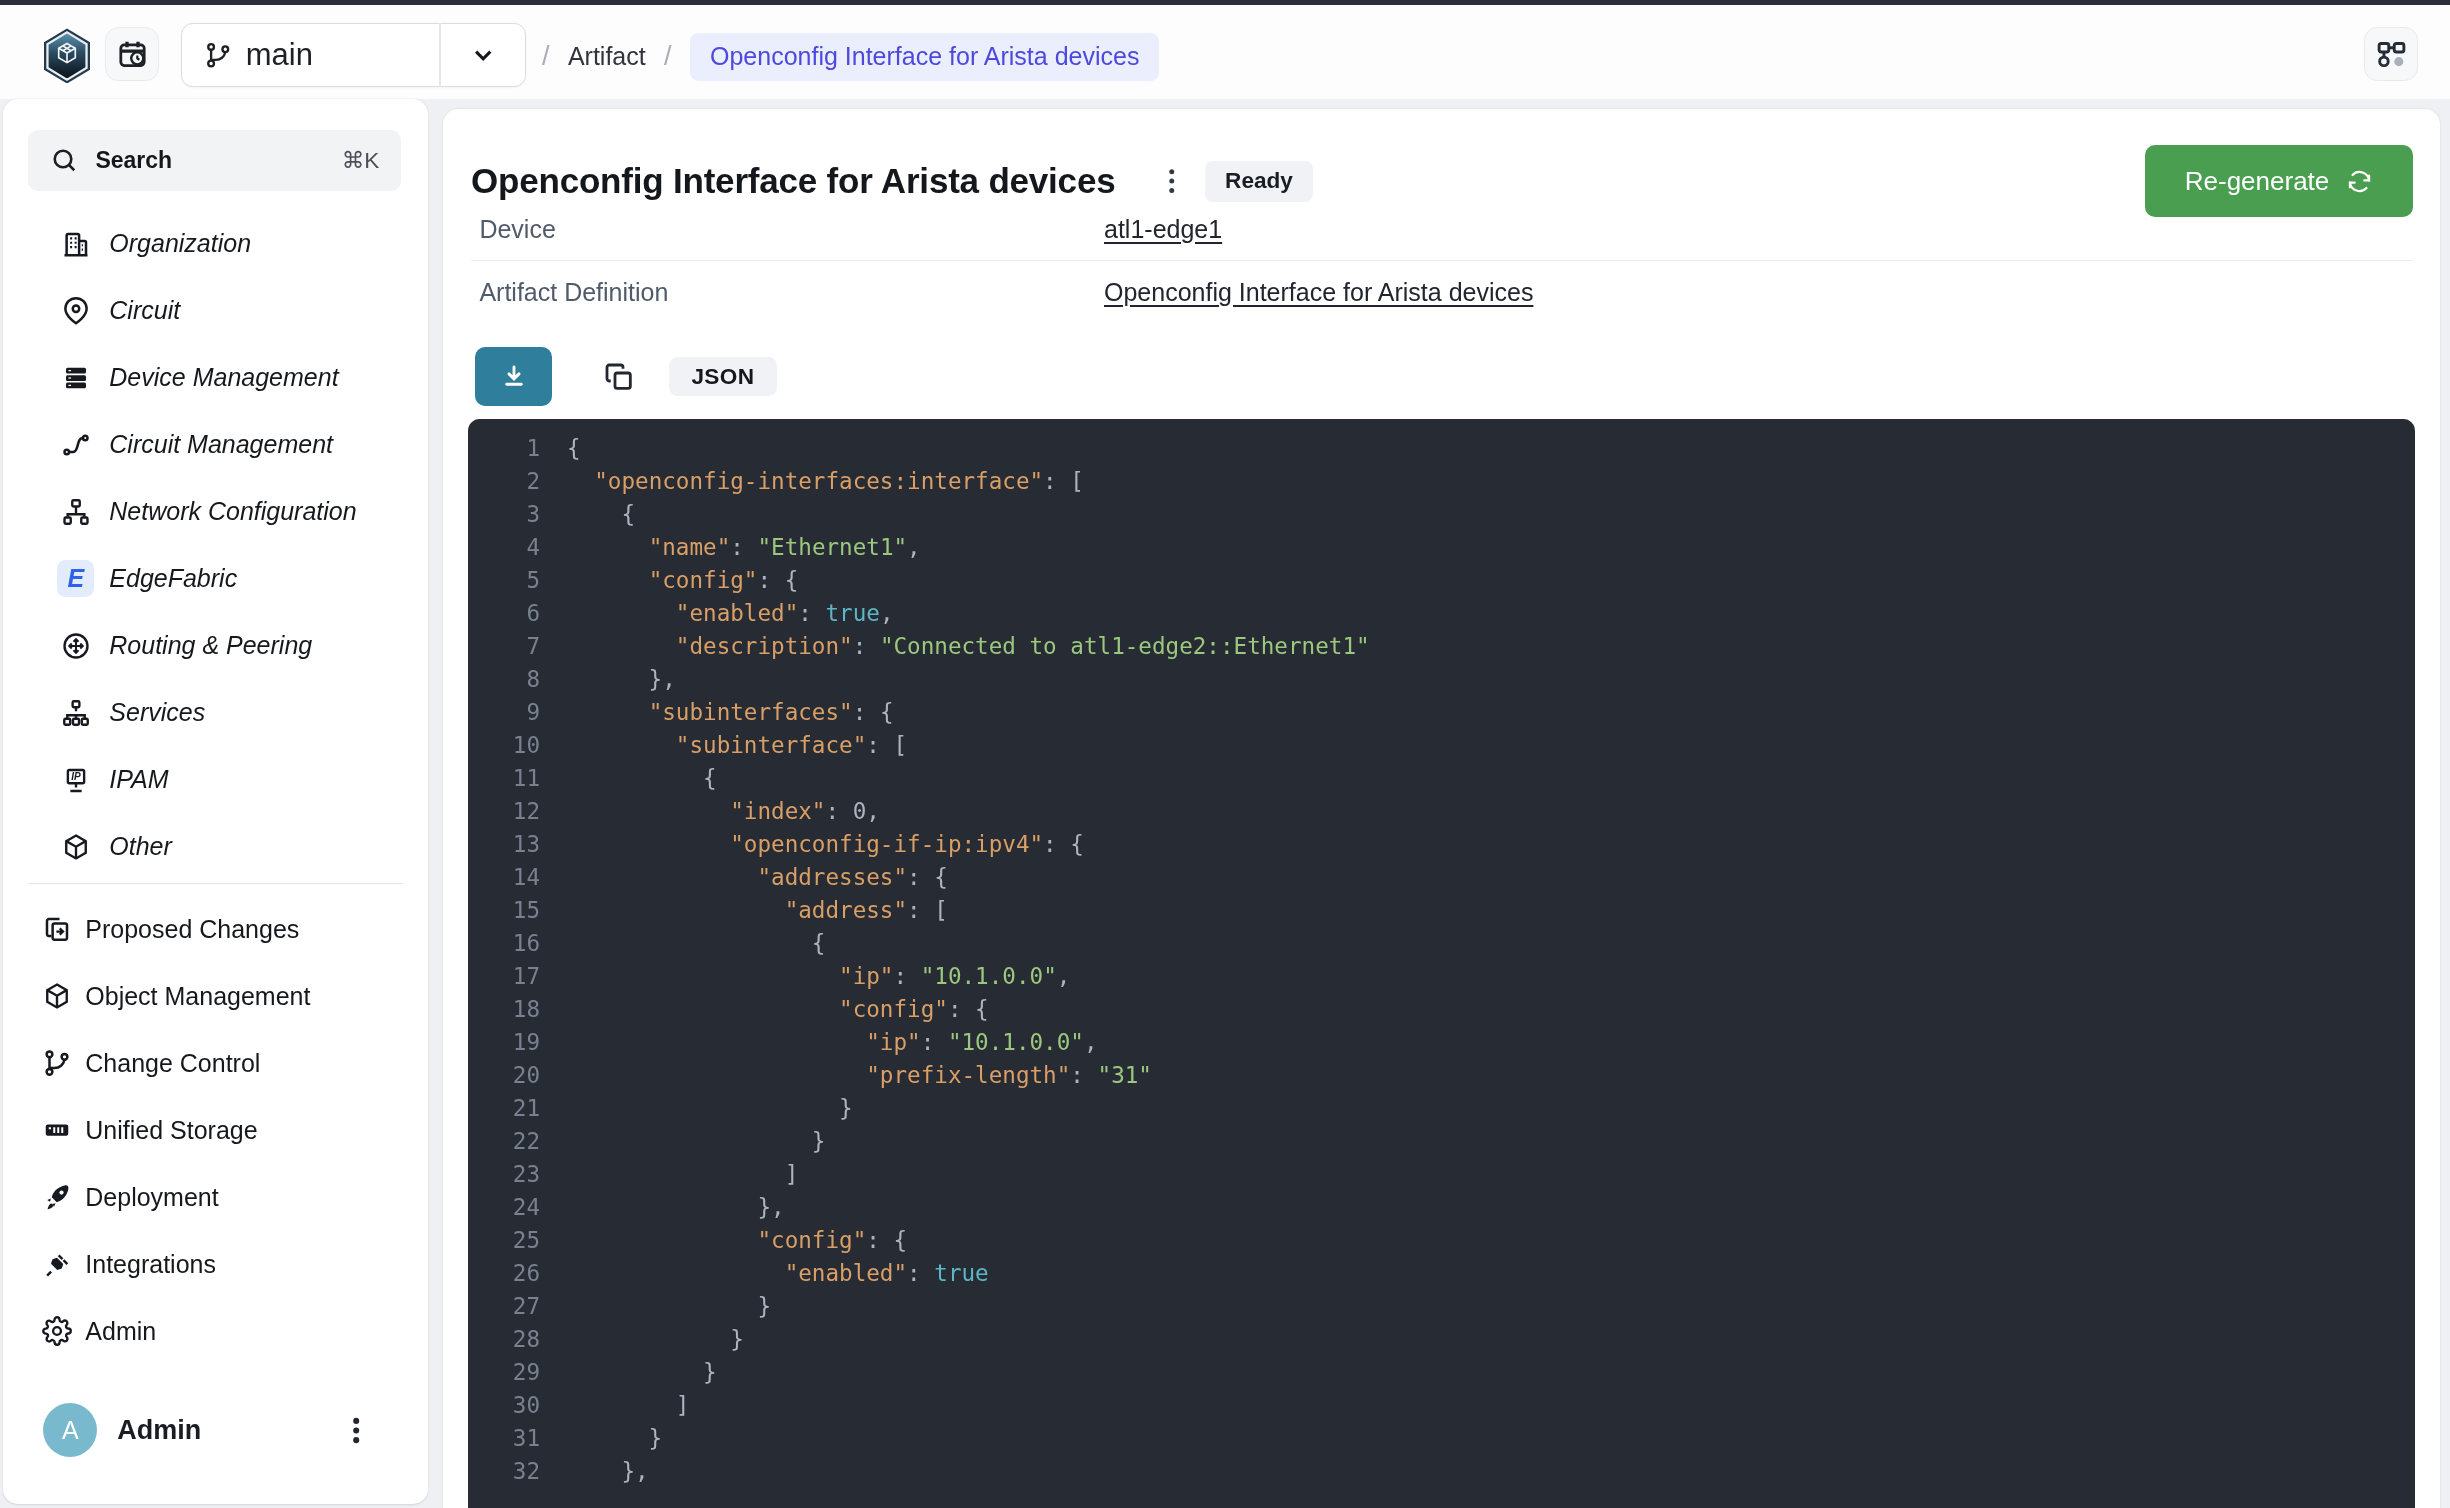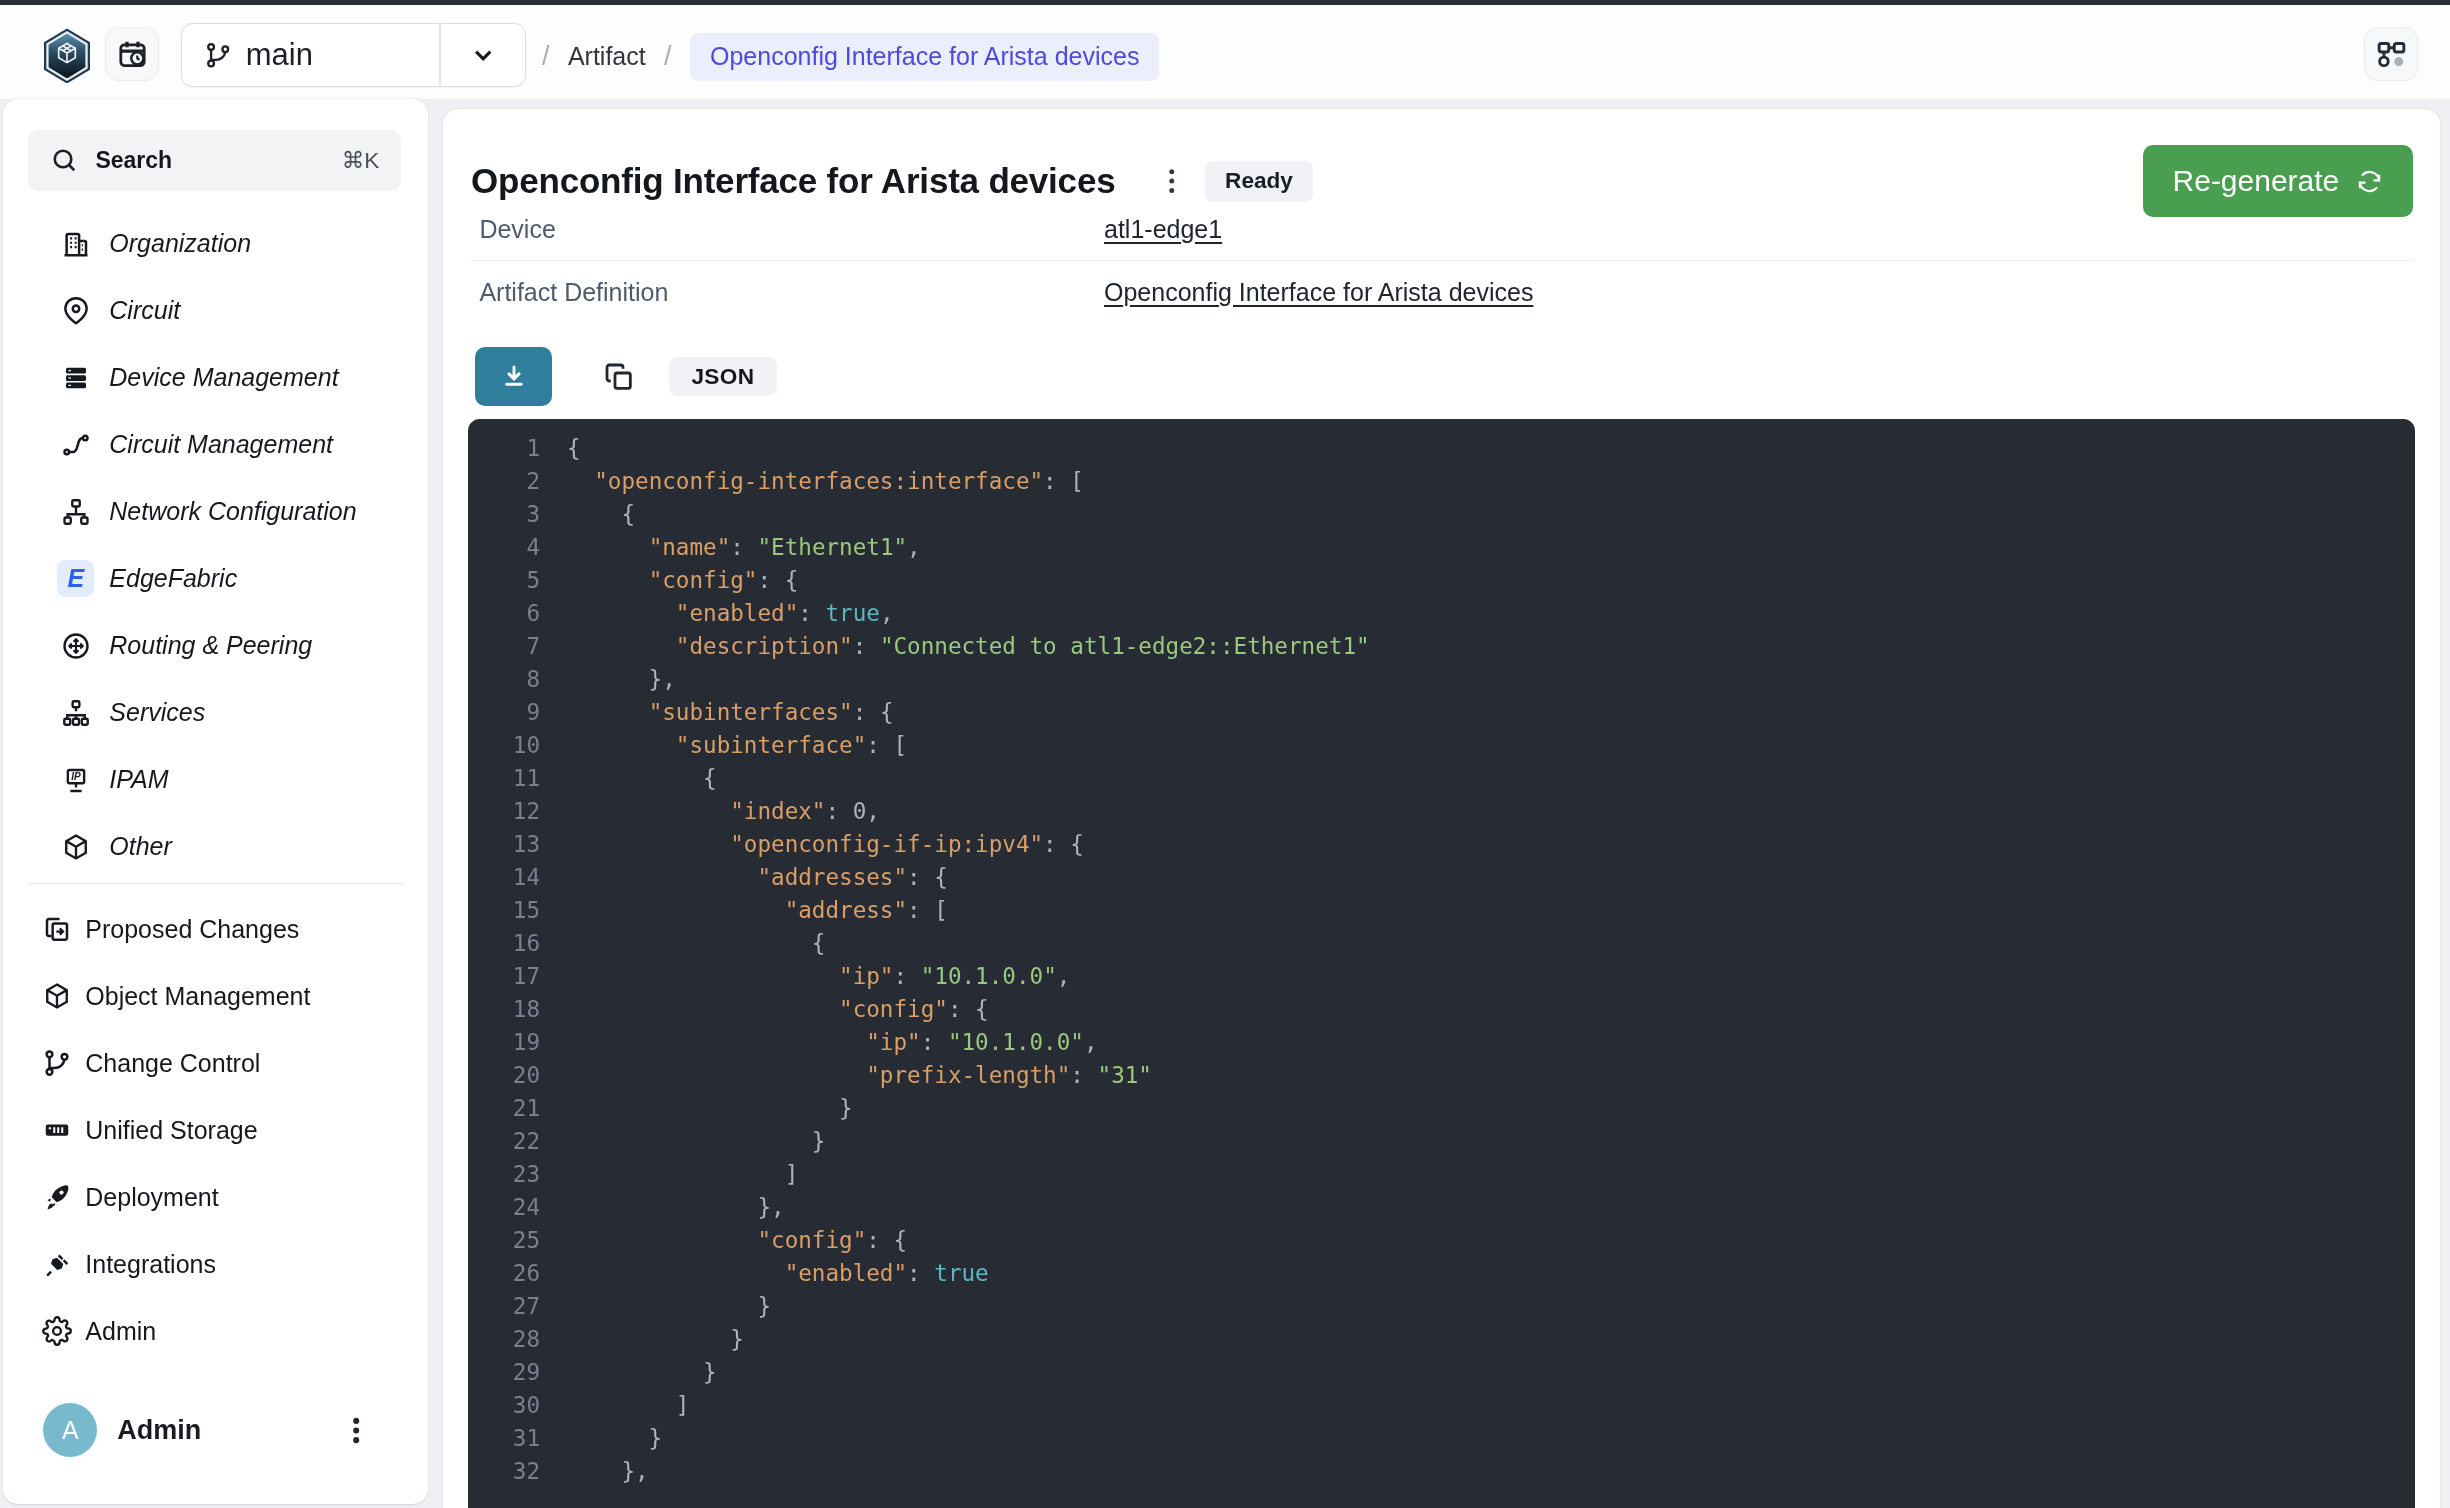--- a/index.html
+++ b/index.html
@@ -54,21 +54,21 @@
   .user-row{position:absolute;left:0;top:1304px;width:425px;height:54px;display:flex;align-items:center;cursor:pointer;}
   .avatar{position:absolute;left:40px;width:54px;height:54px;border-radius:50%;background:var(--avatar);color:#fff;font-size:25px;display:flex;align-items:center;justify-content:center;}
   .user-name{position:absolute;left:114px;font-size:27px;font-weight:600;color:#191c22;}
   .user-kebab{position:absolute;left:334px;width:37px;height:47px;display:flex;align-items:center;justify-content:center;cursor:pointer;}
 
   .main-card{position:absolute;left:443px;top:109px;width:1997px;height:1422px;background:var(--card);border-radius:15px;box-shadow:0 0.8px 1.7px rgba(16,24,40,.05),0 0.8px 2.5px rgba(16,24,40,.08);}
   .title-row{position:absolute;left:28px;top:35px;right:27px;height:74px;display:flex;align-items:center;}
   .page-title{font-size:35px;font-weight:700;color:#14171c;letter-spacing:-0.2px;}
   .title-kebab{margin-left:40px;width:33px;height:40px;display:flex;align-items:center;justify-content:center;cursor:pointer;}
   .status-badge{margin-left:16.7px;background:var(--badge);border-radius:7.5px;padding:7.5px 20px;font-size:22.6px;font-weight:600;color:#191d25;}
-  .regen-btn{margin-left:auto;height:72px;padding:0 30px;background:var(--green);border:none;border-radius:10px;color:#fff;font-size:30px;font-family:inherit;display:flex;align-items:center;gap:16.7px;cursor:pointer;}
+  .regen-btn{margin-left:auto;height:72px;padding:0 40px;background:var(--green);border:none;border-radius:10px;color:#fff;font-size:26px;font-family:inherit;display:flex;align-items:center;gap:16.7px;cursor:pointer;}
 
   .fields{position:absolute;left:28px;top:89px;right:27px;}
   .field-row{display:flex;align-items:center;height:63px;}
   .field-row.bordered{border-bottom:0.8px solid #e9ebee;}
   .field-label{flex:0 0 633px;padding-left:8.4px;font-size:25px;color:#515a6a;}
   .field-value{font-size:25px;color:#20252e;text-decoration:underline;text-underline-offset:4.2px;cursor:pointer;}
 
   .toolbar{position:absolute;left:23.4px;top:238px;display:flex;align-items:center;margin-left:9px;}
   .dl-btn{width:77px;height:59px;background:var(--teal);border:none;border-radius:10px;display:flex;align-items:center;justify-content:center;cursor:pointer;}
   .copy-btn{margin-left:47px;width:40px;height:40px;background:transparent;border:none;display:flex;align-items:center;justify-content:center;cursor:pointer;color:#22262e;}

